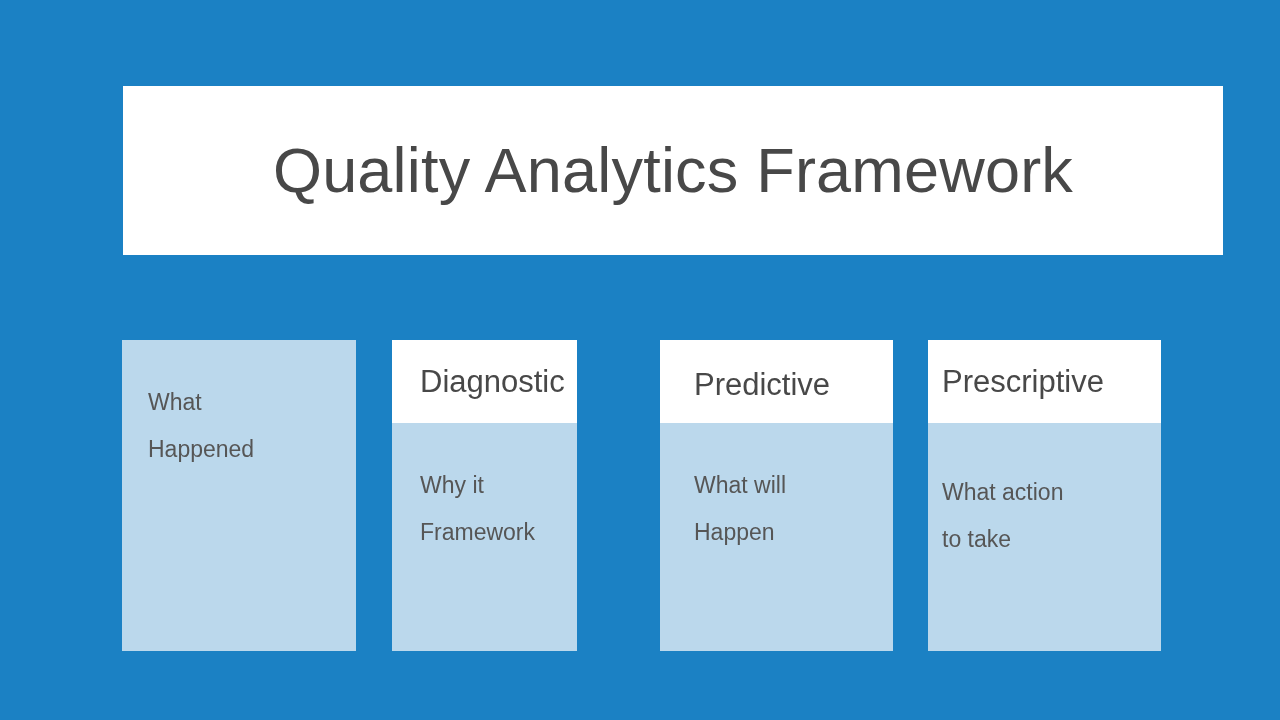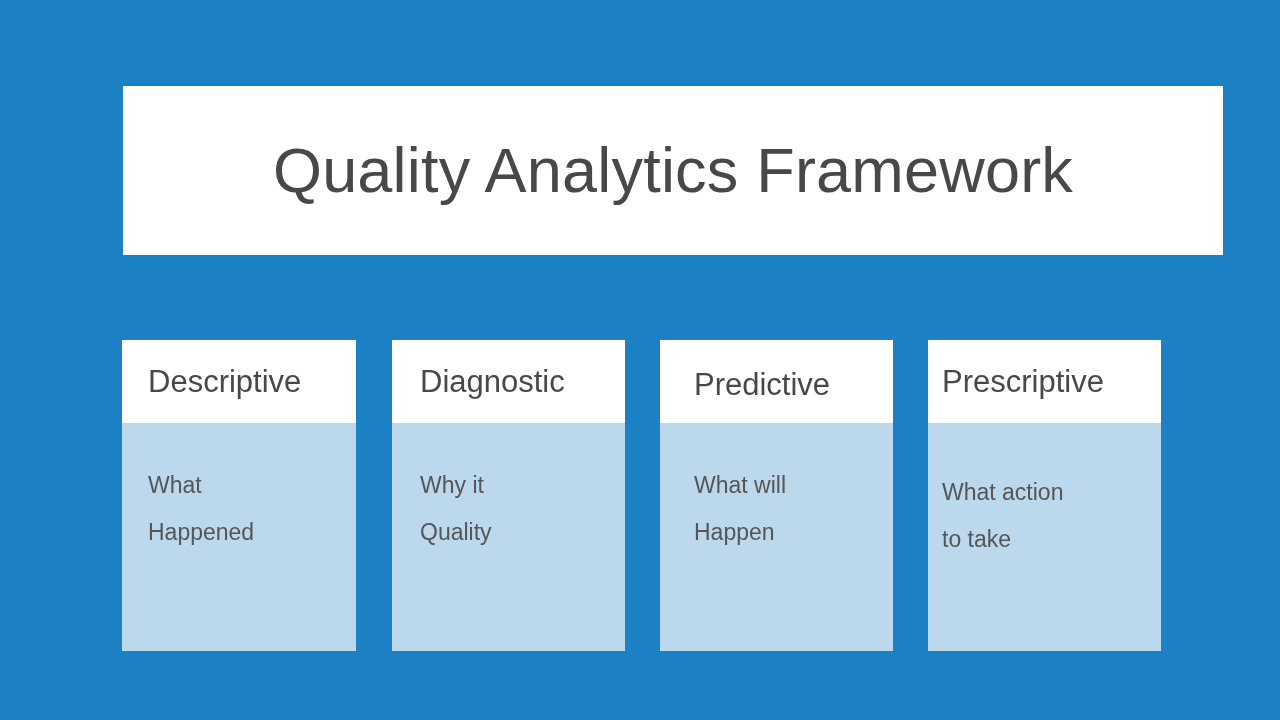--- a/index.html
+++ b/index.html
@@ -73,21 +73,21 @@
     font-size: 23px;
     font-weight: 300;
     color: #565656;
     line-height: 47px;
     -webkit-font-smoothing: antialiased;
     white-space: pre-line;
   }
 
   
   #card-0 { left: 122px; width: 234px; }
-  #card-1 { left: 392px; width: 233px; }
+  #card-1 { left: 392px; width: 185px; }
   #card-2 { left: 660px; width: 233px; }
   #card-3 { left: 928px; width: 233px; }
 
   #card-0 .card-header { padding-left: 26px; }
   #card-1 .card-header { padding-left: 28px; }
   #card-2 .card-header { padding-left: 34px; padding-top: 6px; }
   #card-3 .card-header { padding-left: 14px; }
 
   #card-0 .card-body { padding: 39px 0 0 26px; }
   #card-1 .card-body { padding: 39px 0 0 28px; }
@@ -97,36 +97,33 @@
 </head>
 <body>
 
 <div id="slide">
 
   <div id="title-box">
     <div id="title-text">Quality Analytics Framework</div>
   </div>
 
   <div class="card" id="card-0">
-    <div class="card-header">
-      <span class="card-header-text">Descriptive</span>
-    </div>
     <div class="card-body">
       <span class="card-body-text">What
 Happened</span>
     </div>
   </div>
 
   <div class="card" id="card-1">
     <div class="card-header">
       <span class="card-header-text">Diagnostic</span>
     </div>
     <div class="card-body">
       <span class="card-body-text">Why it
-Quality</span>
+Framework</span>
     </div>
   </div>
 
   <div class="card" id="card-3">
     <div class="card-header">
       <span class="card-header-text">Prescriptive</span>
     </div>
     <div class="card-body">
       <span class="card-body-text">What action
 to take</span>

